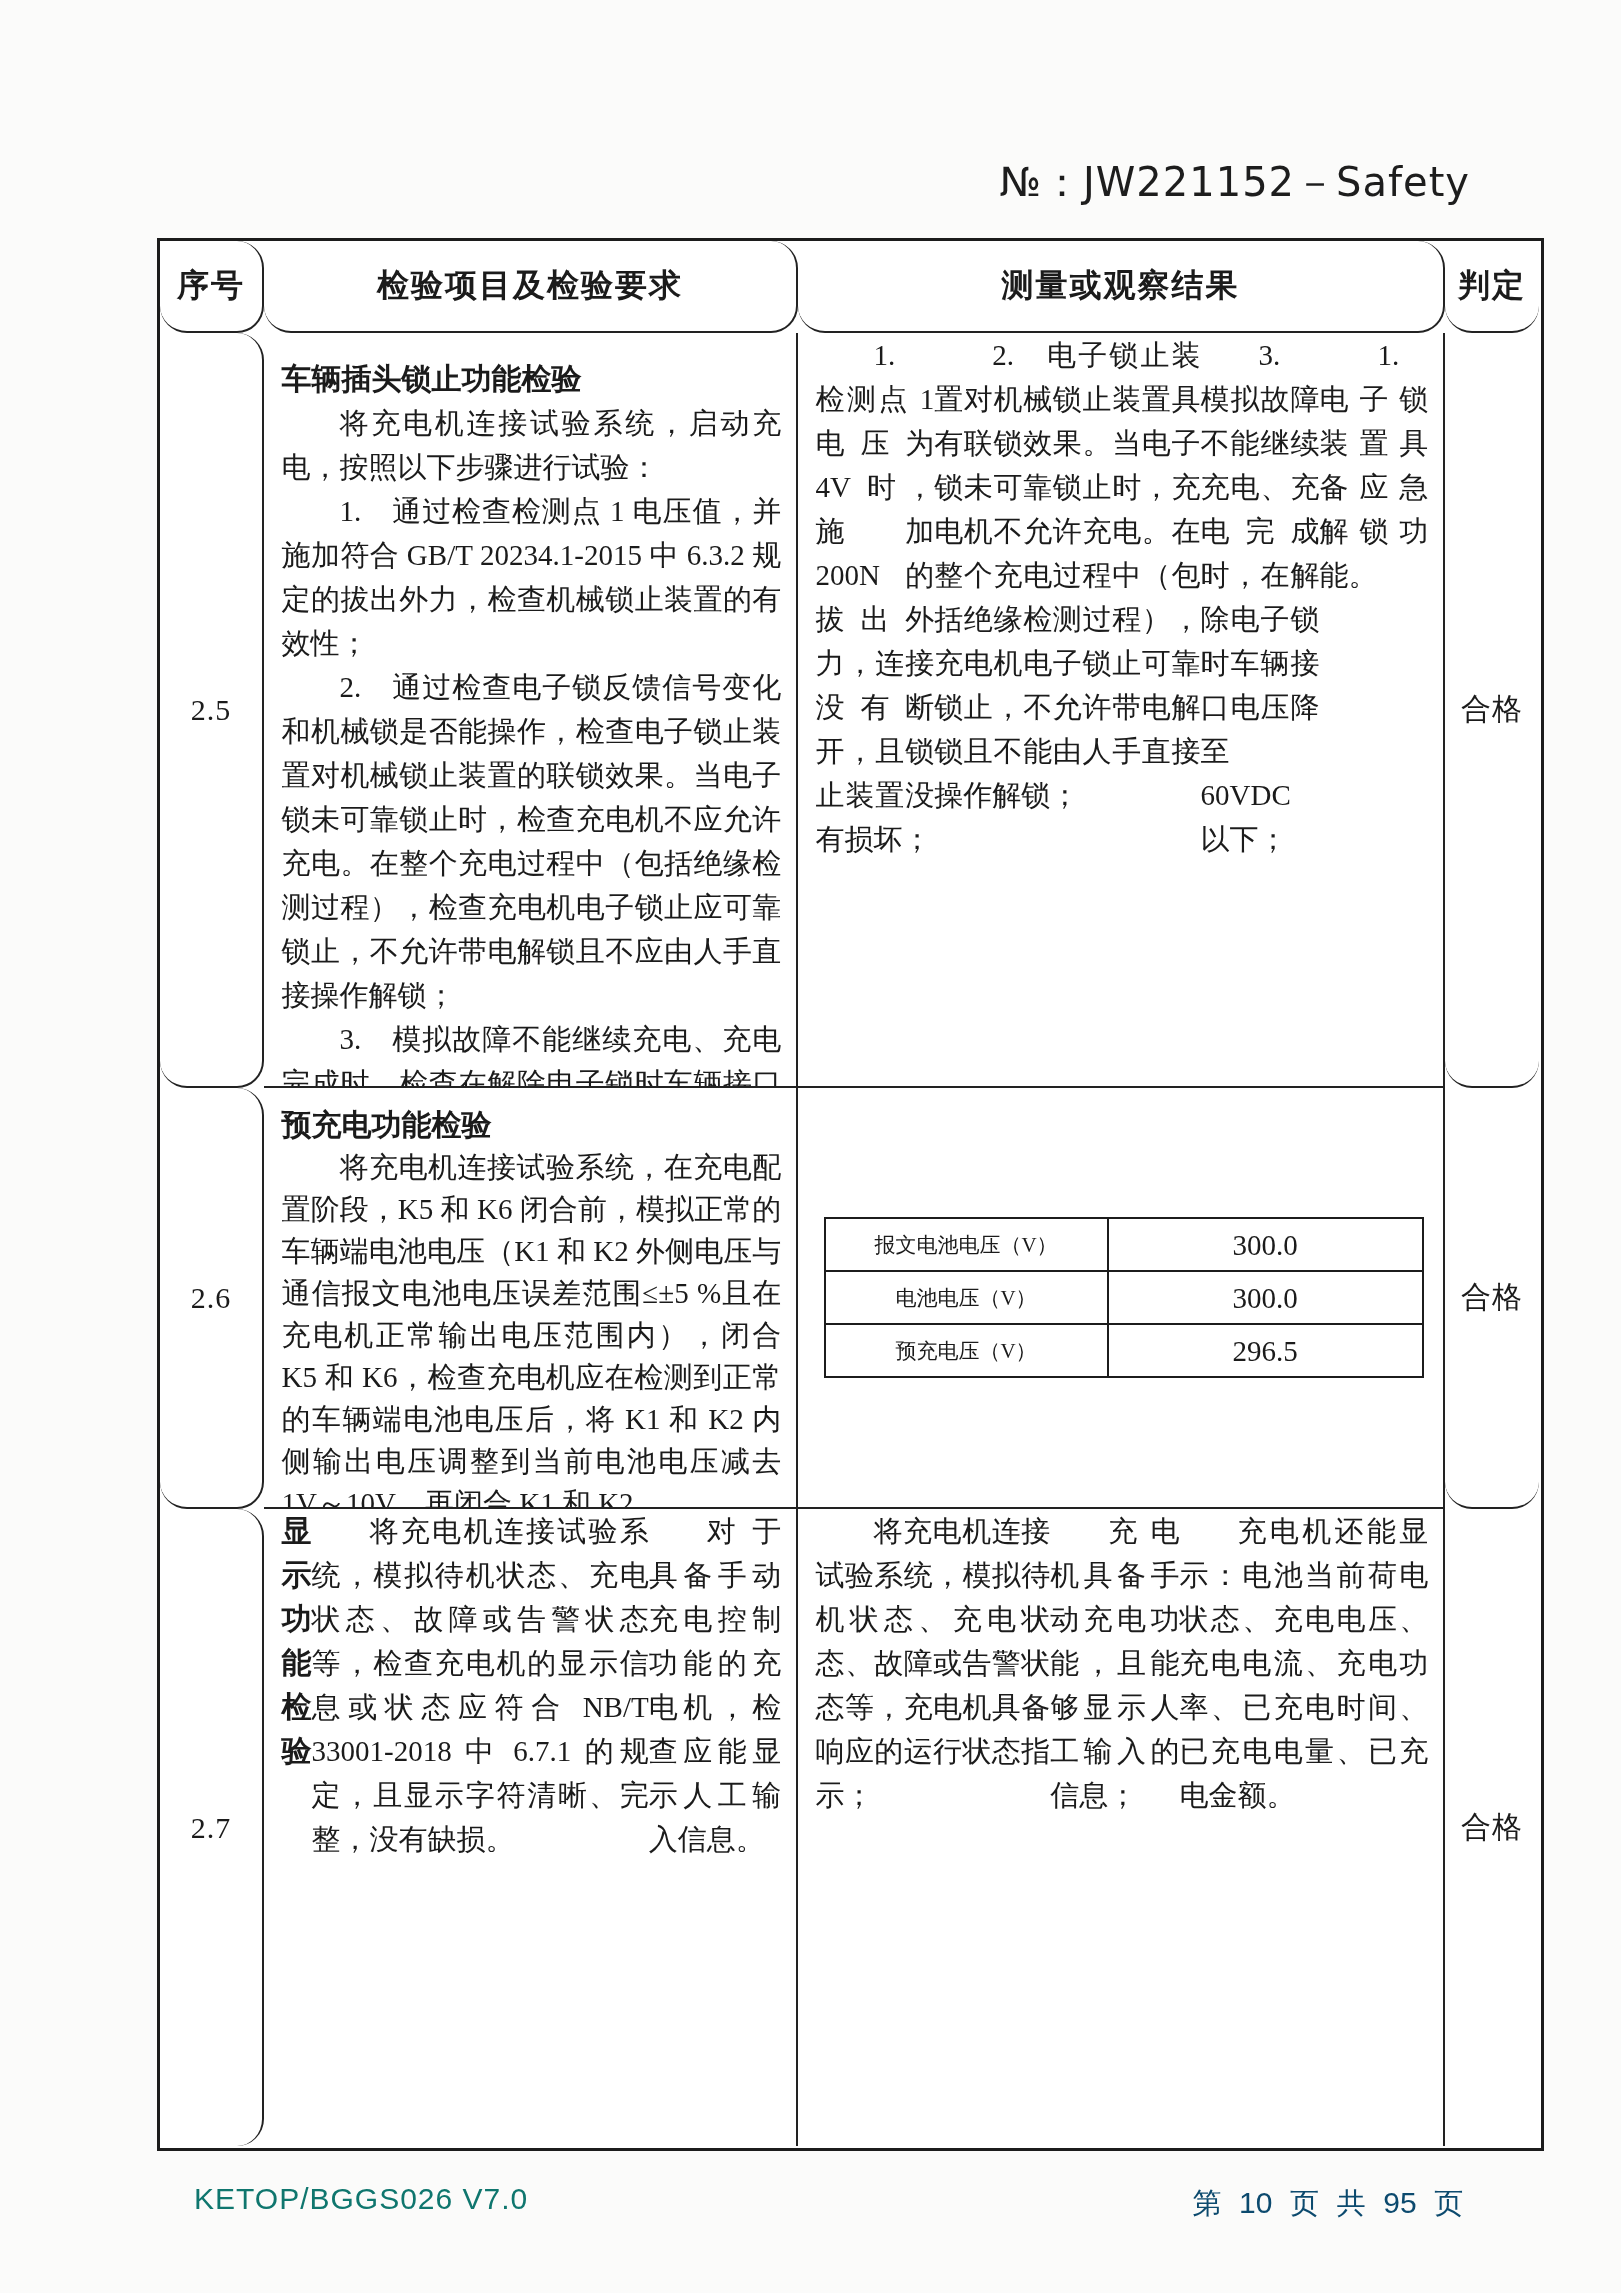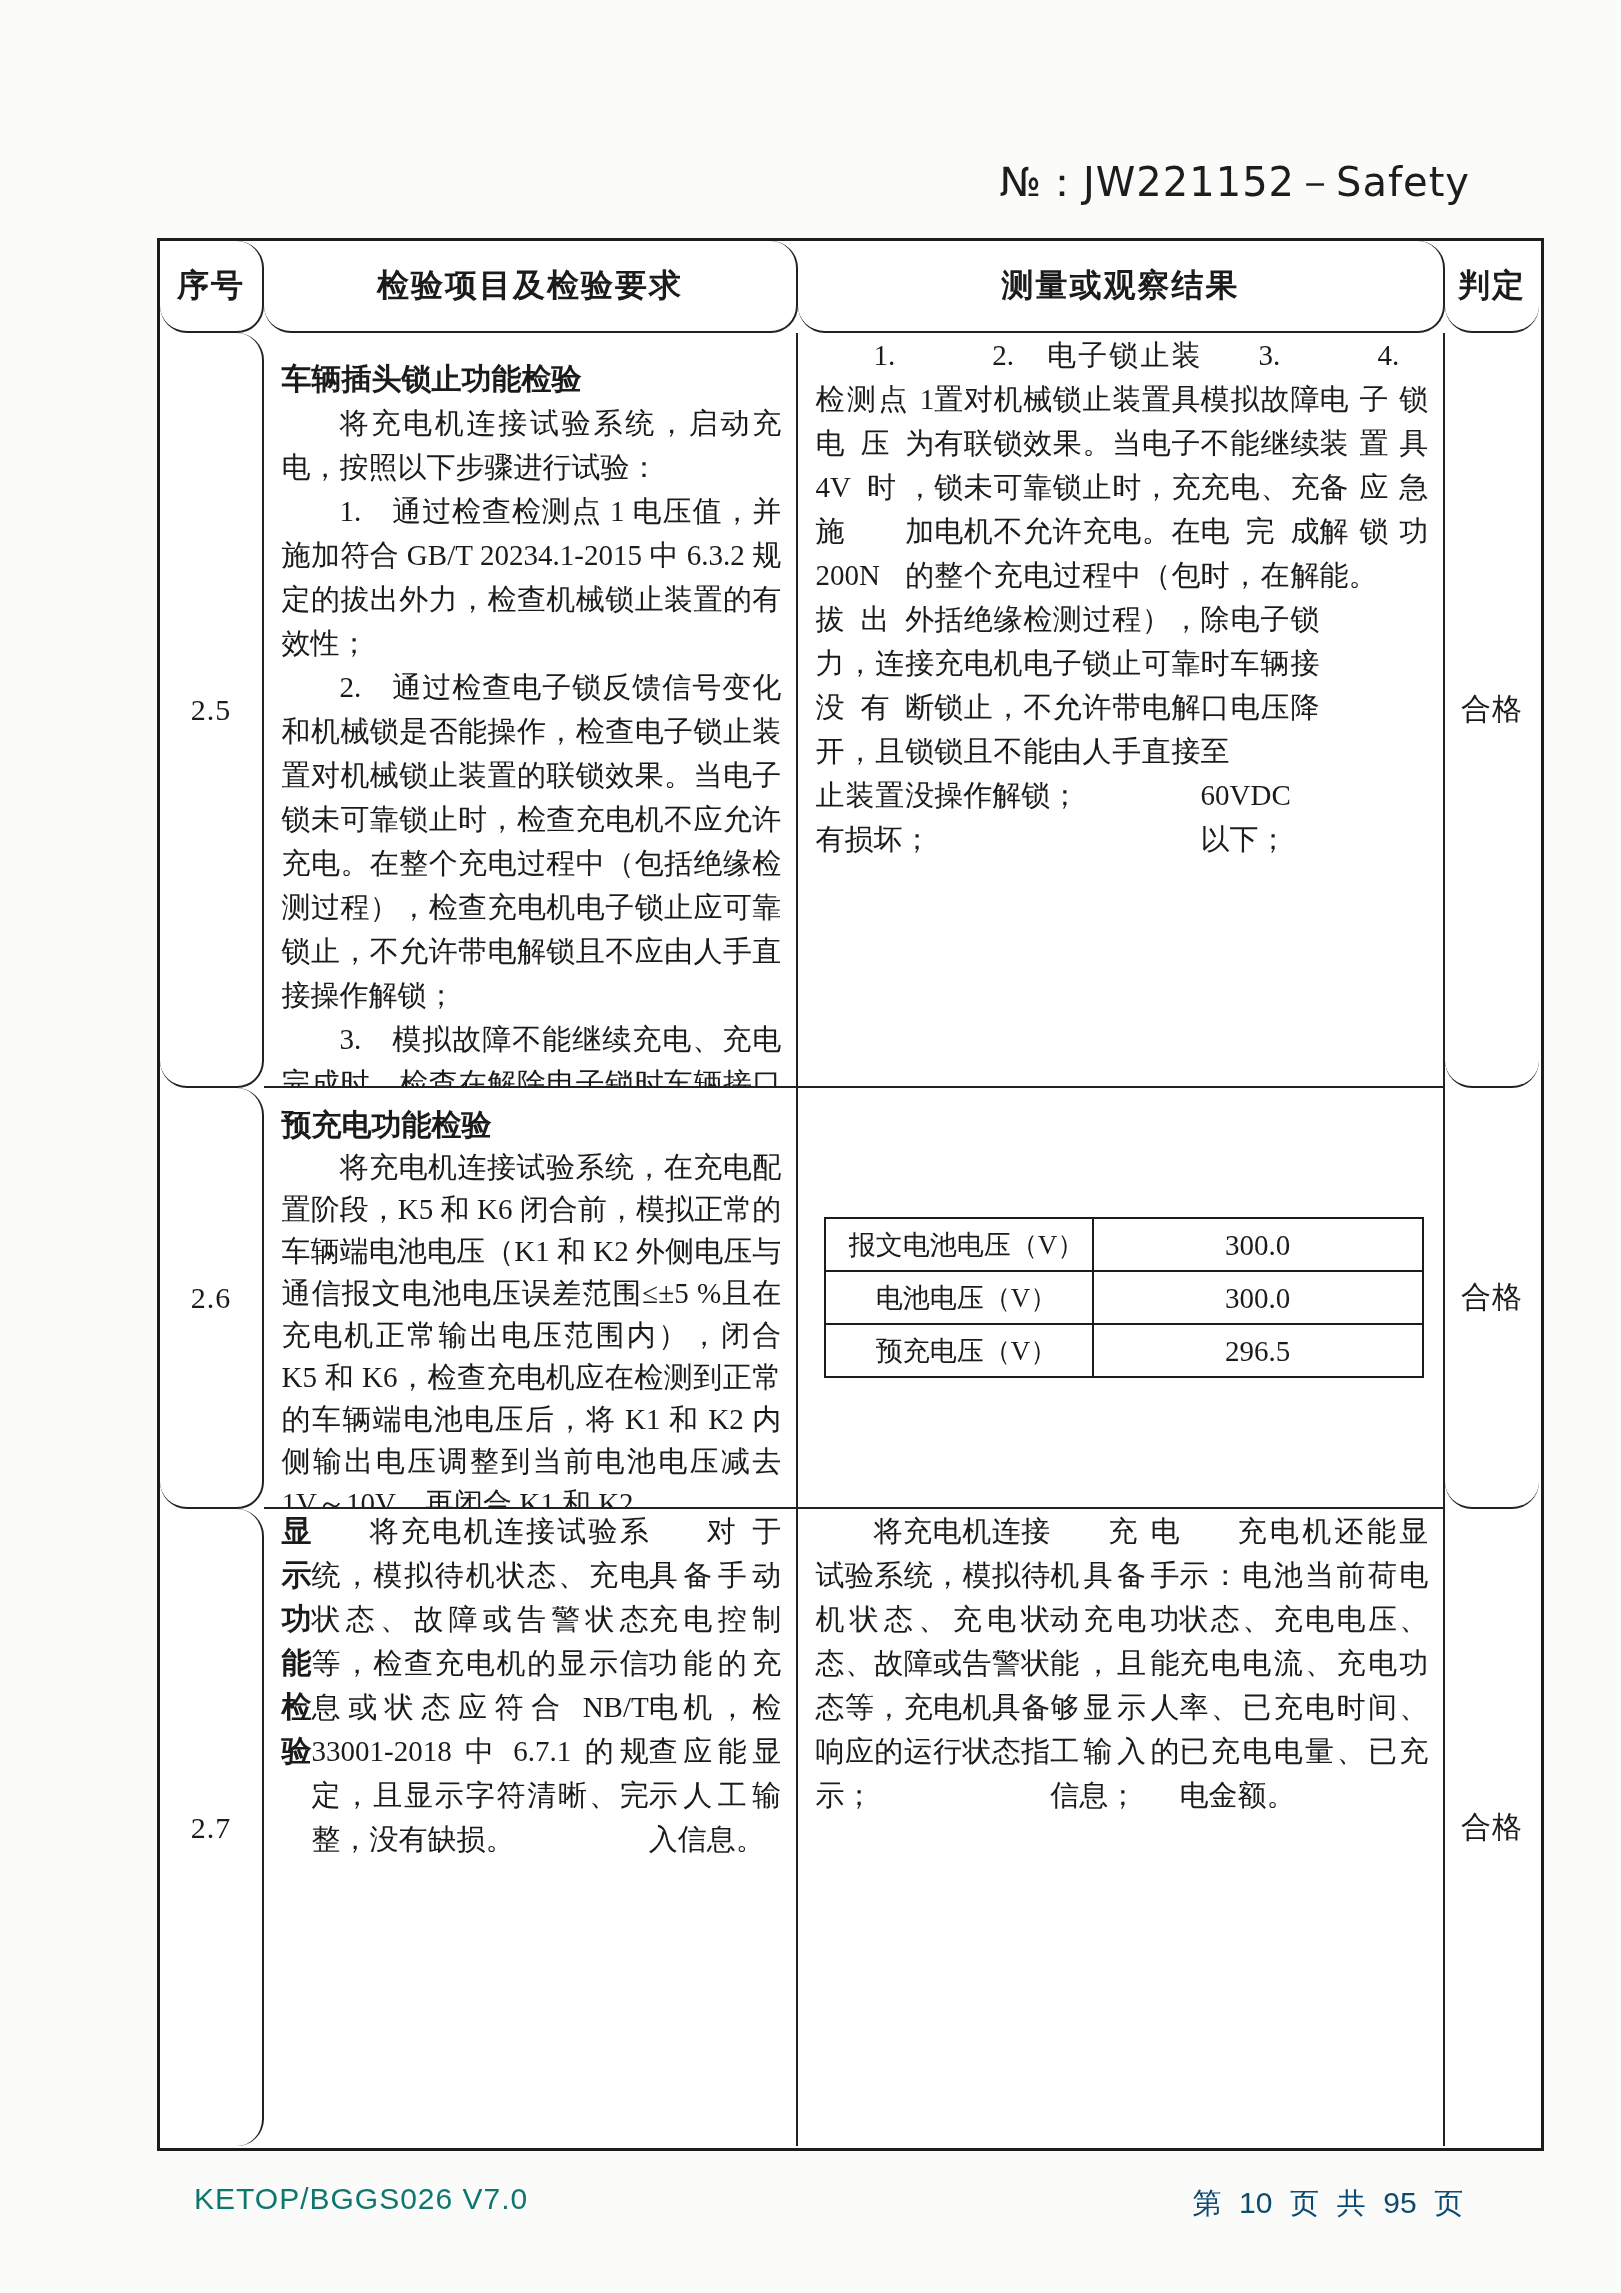--- a/index.html
+++ b/index.html
@@ -49,24 +49,23 @@
   .sec-title{margin:0;font-weight:700;font-size:30px;text-indent:0;}
   .para{margin:0;text-indent:2em;text-align:justify;}
   
   .result-cell.has-mini{display:flex;align-items:center;justify-content:flex-start;padding-left:25.5px;}
   .mini-table{
     width:600px;border:2px solid #1c1c1c;box-sizing:border-box;background:#fff;
   }
   .mini-row{display:flex;height:51px;border-bottom:2px solid #1c1c1c;}
   .mini-row:last-child{border-bottom:none;}
   .mini-label{
-    width:252px;border-right:2px solid #1c1c1c;box-sizing:border-box;
+    width:283px;border-right:2px solid #1c1c1c;box-sizing:border-box;
     display:flex;align-items:center;justify-content:center;
-    font-size:27px;
-    margin-left:16px;
+    font-size:21px;
   }
   .mini-value{flex:1;display:flex;align-items:center;justify-content:center;font-size:29px;}
   
   .footer-code{
     position:absolute;left:186px;top:2182px;
     font-family:"Liberation Sans","DejaVu Sans",sans-serif;
     font-size:30px;color:#0f766e;letter-spacing:1px;margin-left:8px;
   }
   .footer-page{
     position:absolute;right:149px;top:2184px;
@@ -100,21 +99,21 @@
     <p class="para">将充电机连接试验系统，启动充电，按照以下步骤进行试验：</p>
     <p class="para">1.　通过检查检测点 1 电压值，并施加符合 GB/T 20234.1-2015 中 6.3.2 规定的拔出外力，检查机械锁止装置的有效性；</p>
     <p class="para">2.　通过检查电子锁反馈信号变化和机械锁是否能操作，检查电子锁止装置对机械锁止装置的联锁效果。当电子锁未可靠锁止时，检查充电机不应允许充电。在整个充电过程中（包括绝缘检测过程），检查充电机电子锁止应可靠锁止，不允许带电解锁且不应由人手直接操作解锁；</p>
     <p class="para">3.　模拟故障不能继续充电、充电完成时，检查在解除电子锁时车辆接口电压应降至 60VDC 以下；</p>
 
   </div>
   <div class="cell result-cell v-center">
     <p class="para">1.　检测点 1 电压为 4V 时，施加 200N 的拔出外力，连接没有断开，且锁止装置没有损坏；</p>
     <p class="para">2.　电子锁止装置对机械锁止装置具有联锁效果。当电子锁未可靠锁止时，充电机不允许充电。在整个充电过程中（包括绝缘检测过程），充电机电子锁止可靠锁止，不允许带电解锁且不能由人手直接操作解锁；</p>
     <p class="para">3.　模拟故障不能继续充电、充电完成时，在解除电子锁时车辆接口电压降至 60VDC 以下；</p>
-    <p class="para">4.　电子锁装置具备应急解锁功能。</p>
+    <p class="para">1.　电子锁装置具备应急解锁功能。</p>
   </div>
   <div class="cell c-center verdict last-col">合格</div>
 
   <div class="cell c-center serial">2.6</div>
   <div class="cell item-cell v-top tight">
     <p class="sec-title">预充电功能检验</p>
     <p class="para">将充电机连接试验系统，在充电配置阶段，K5 和 K6 闭合前，模拟正常的车辆端电池电压（K1 和 K2 外侧电压与通信报文电池电压误差范围≤±5 %且在充电机正常输出电压范围内），闭合 K5 和 K6，检查充电机应在检测到正常的车辆端电池电压后，将 K1 和 K2 内侧输出电压调整到当前电池电压减去 1V～10V，再闭合 K1 和 K2。</p>
   </div>
   <div class="cell result-cell has-mini">
     <div class="mini-table">

